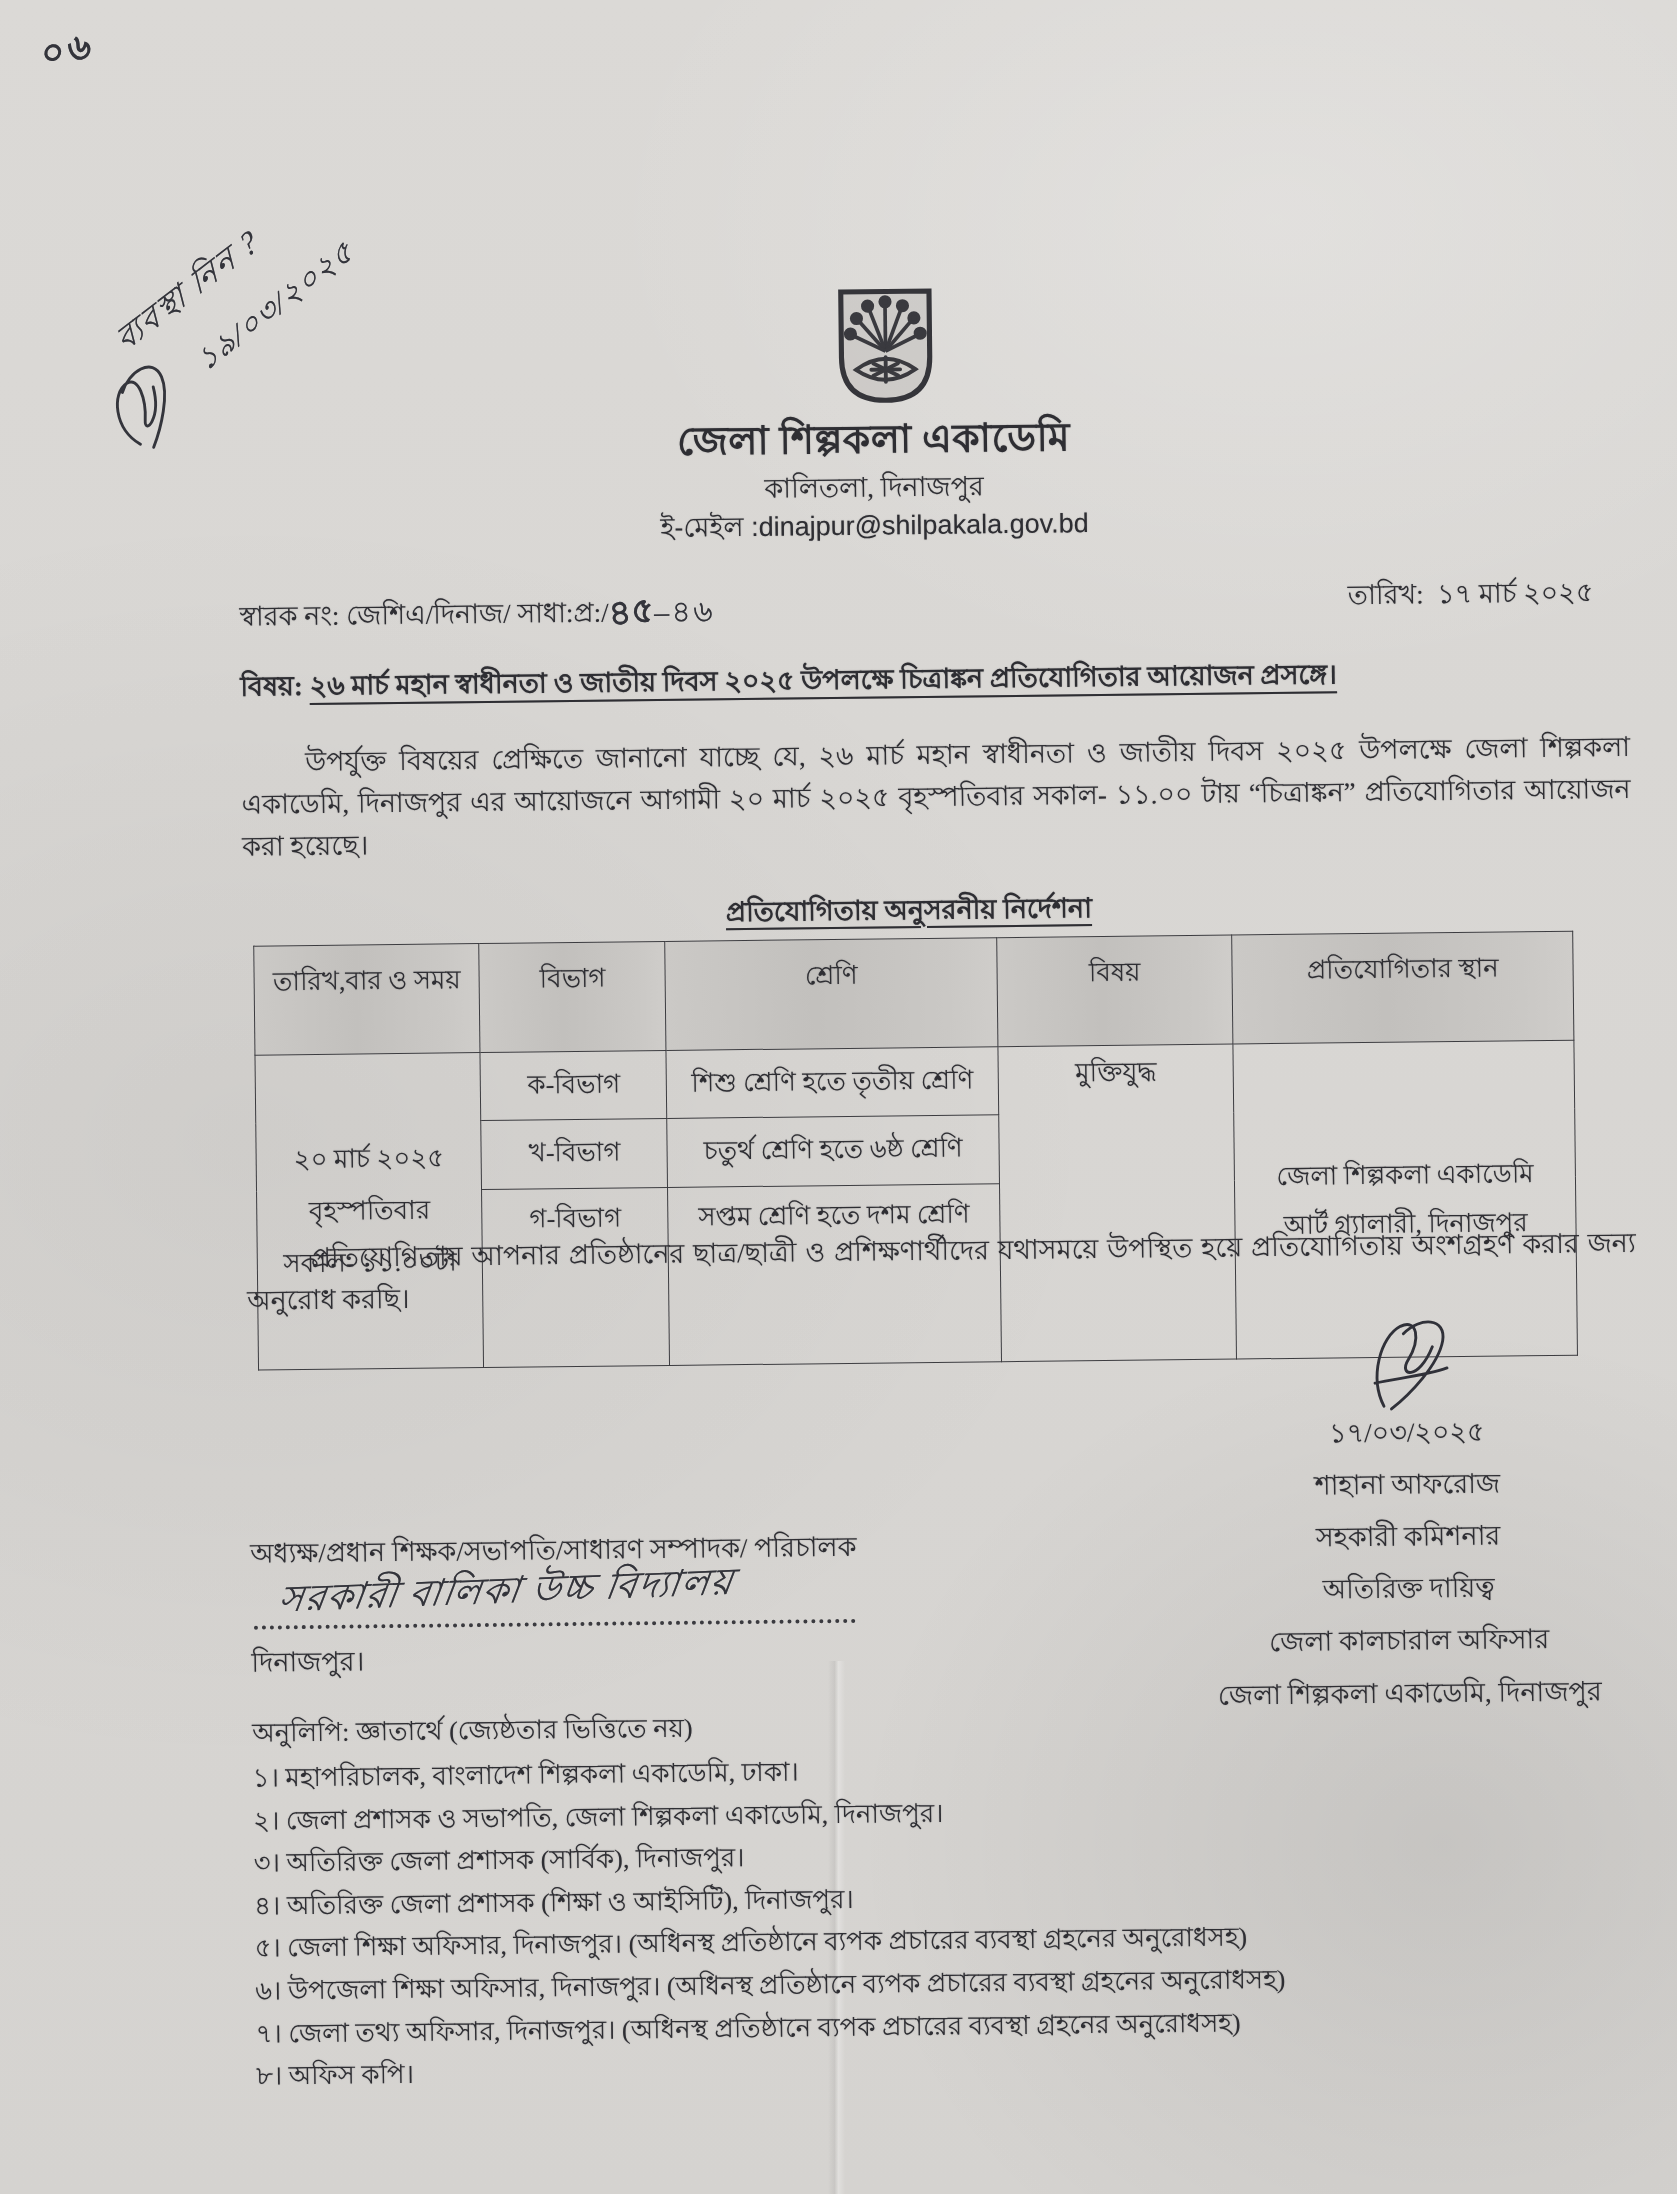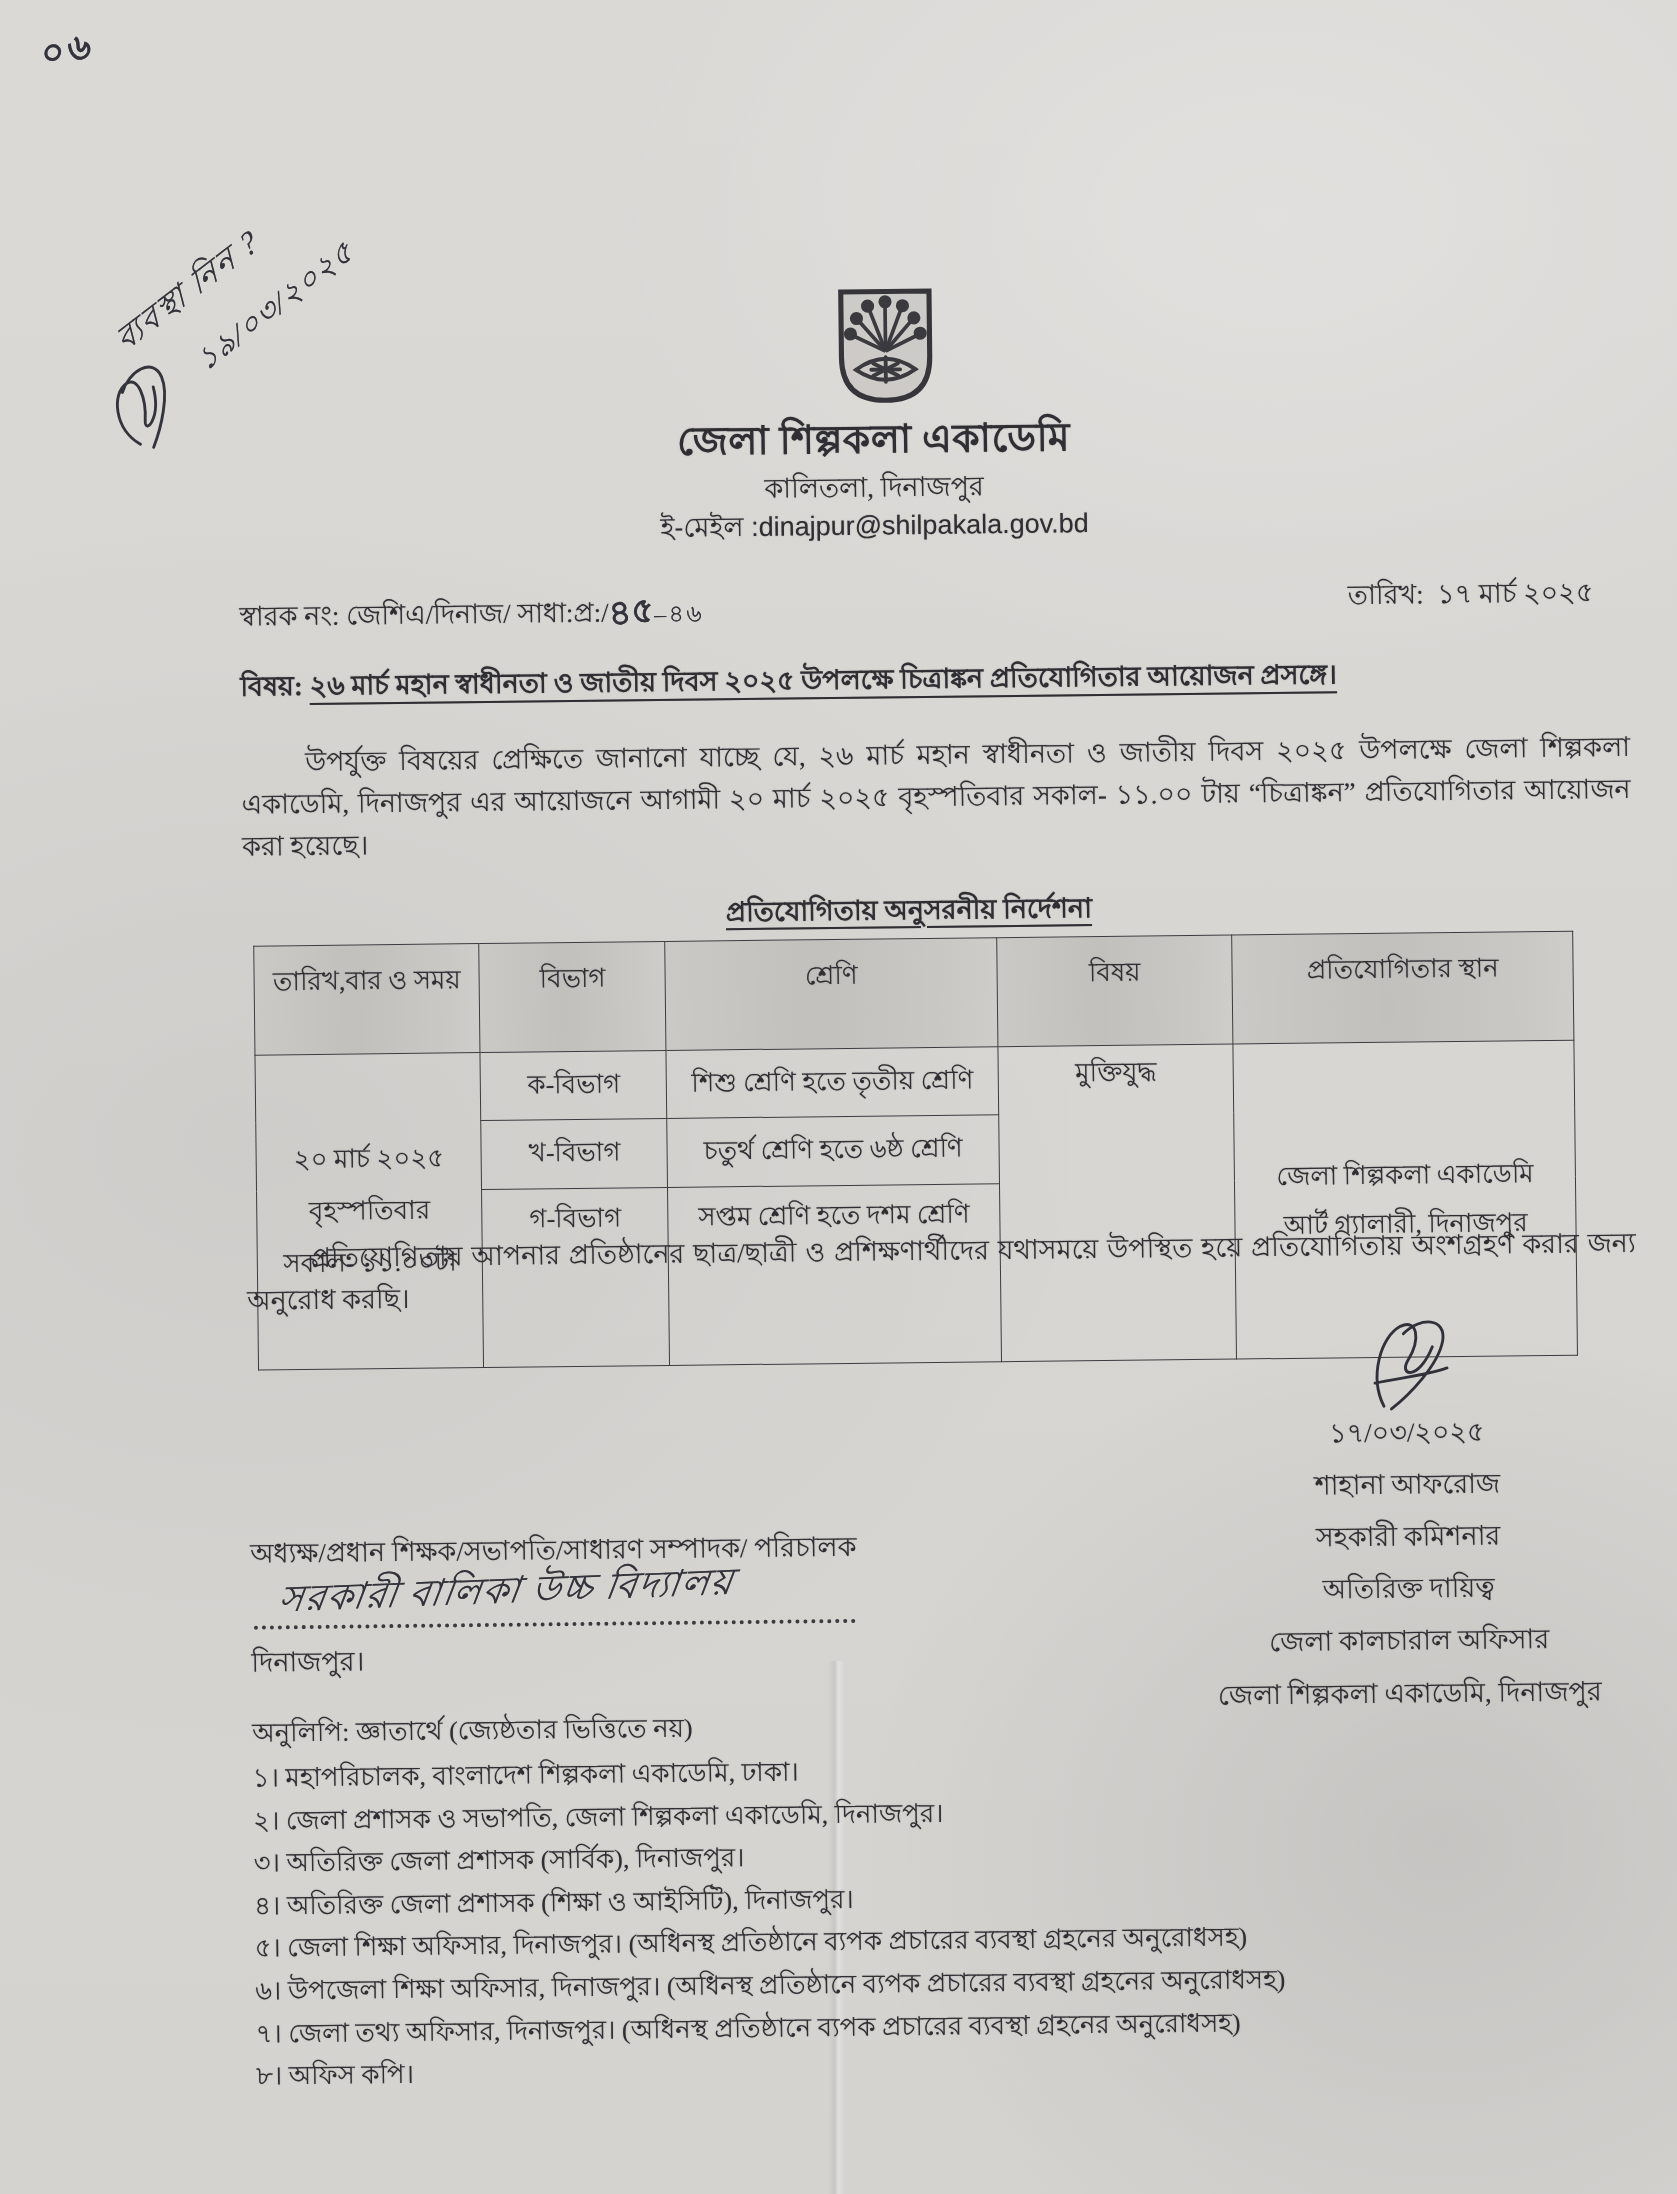--- a/index.html
+++ b/index.html
@@ -25,21 +25,21 @@
   .diagnote .dt{font-size:30px;font-style:italic;letter-spacing:1.7px;transform:skewX(-8deg);}
   
   .head{position:absolute;left:81px;top:0;width:1596px;text-align:center;}
   .logo{position:absolute;left:840px;top:288px;width:104px;height:118px;}
   .org{position:absolute;left:0;top:409px;width:100%;font-size:39px;font-weight:bold;letter-spacing:0.6px;}
   .addr{position:absolute;left:0;top:467px;width:100%;font-size:27px;}
   .mail{position:absolute;left:0;top:505px;width:100%;font-size:27px;font-family:"Liberation Sans",sans-serif;}
   
   .memo{position:absolute;left:243px;top:580px;width:1354px;display:flex;justify-content:space-between;align-items:flex-start;font-size:27px;}
   .handnum{display:inline-block;font-size:35px;font-weight:bold;transform:rotate(-5deg) translateY(2.3px);}
-  .handtail{display:inline-block;font-size:24px;transform:translateY(1.2px);letter-spacing:2.3px;}
+  .handtail{display:inline-block;font-size:30px;transform:translateY(1.2px);letter-spacing:2.3px;}
   .subject{position:absolute;left:243px;top:659px;width:1331px;font-size:27px;font-weight:bold;}
   .subject .u{text-decoration:underline;text-decoration-thickness:1.7px;text-underline-offset:8px;}
   .para{position:absolute;font-size:27px;line-height:1.55;text-align:justify;text-indent:64px;}
   .p1{left:243px;top:736px;width:1389px;}
   .p2{left:243px;top:1232px;width:1389px;}
   
   .ttitle{position:absolute;left:255px;top:890px;width:1308px;text-align:center;font-size:27px;font-weight:bold;}
   .ttitle span{text-decoration:underline;text-decoration-thickness:1.7px;text-underline-offset:7px;}
   table.comp{position:absolute;left:253px;top:939px;width:1320px;border-collapse:collapse;font-size:26px;}
   table.comp th,table.comp td{border:1.7px solid #3c3c40;padding:5.8px 8px;}

